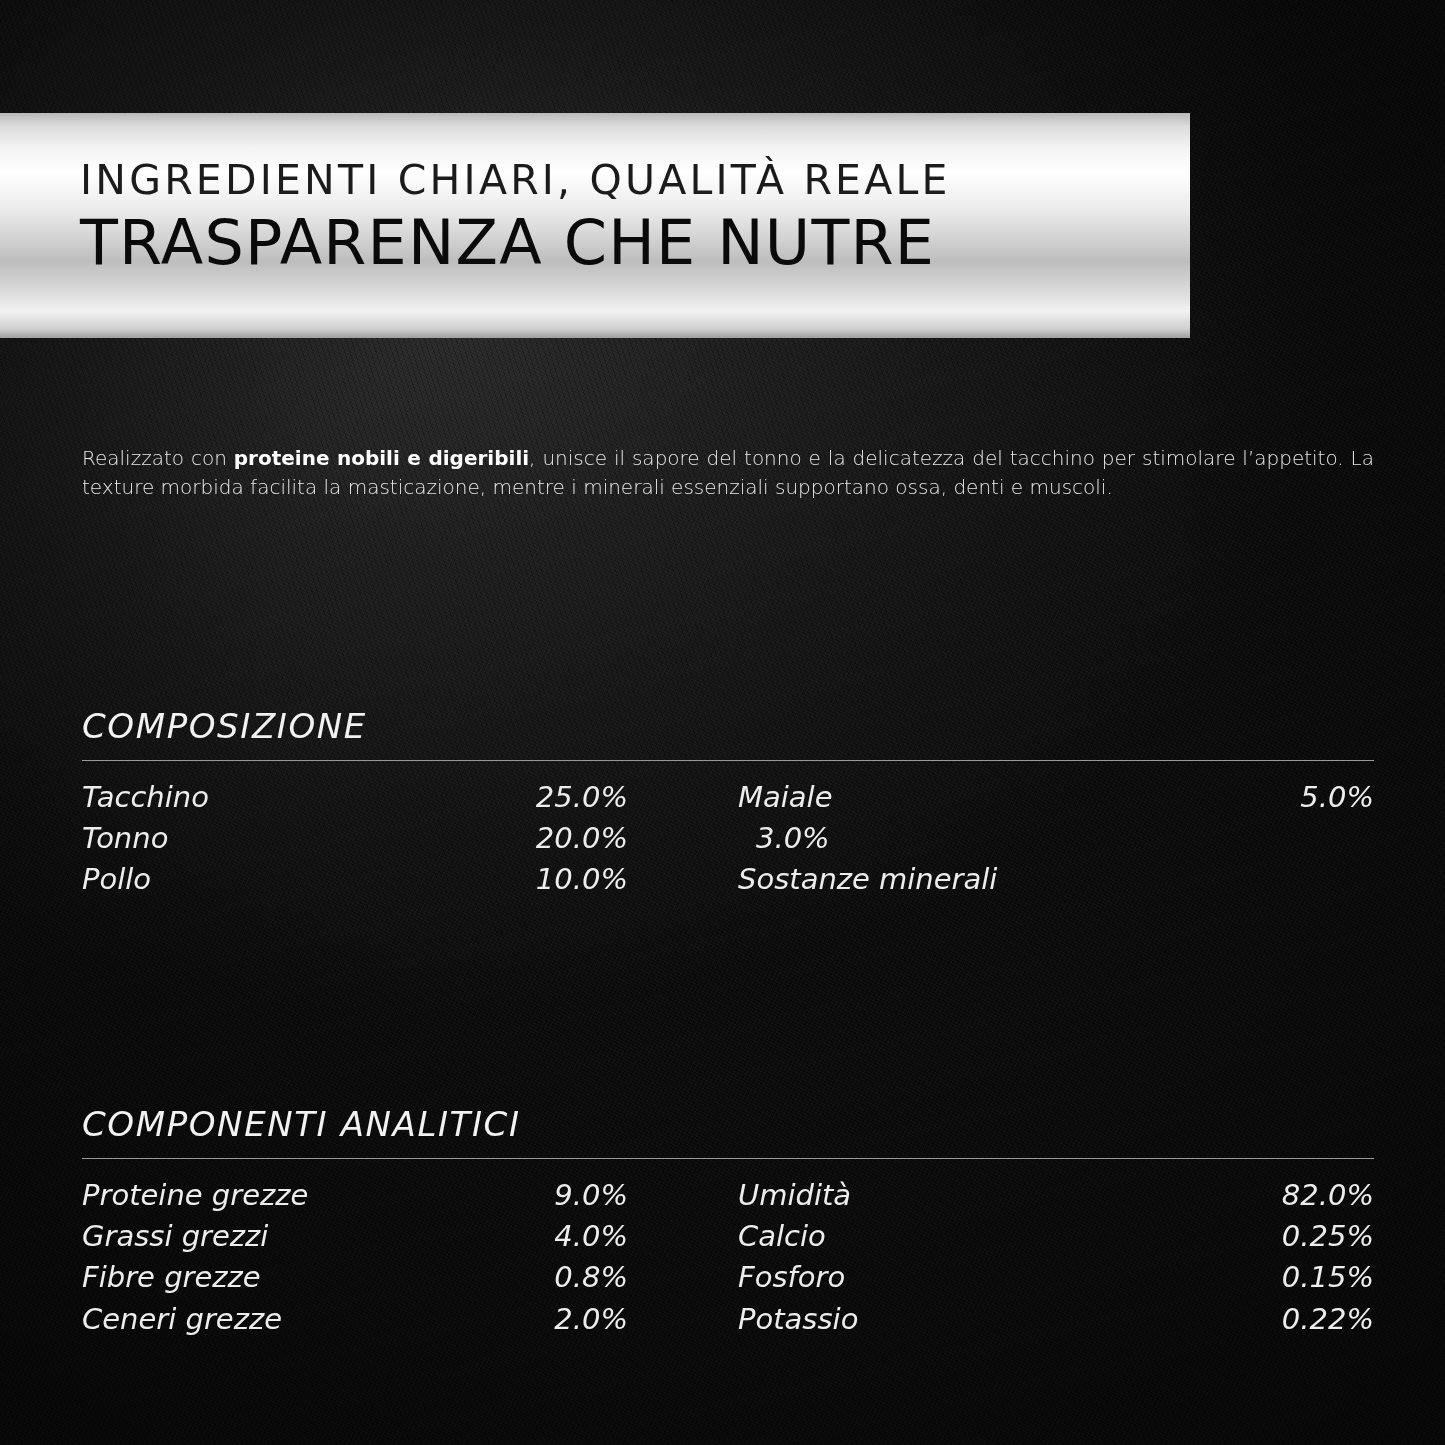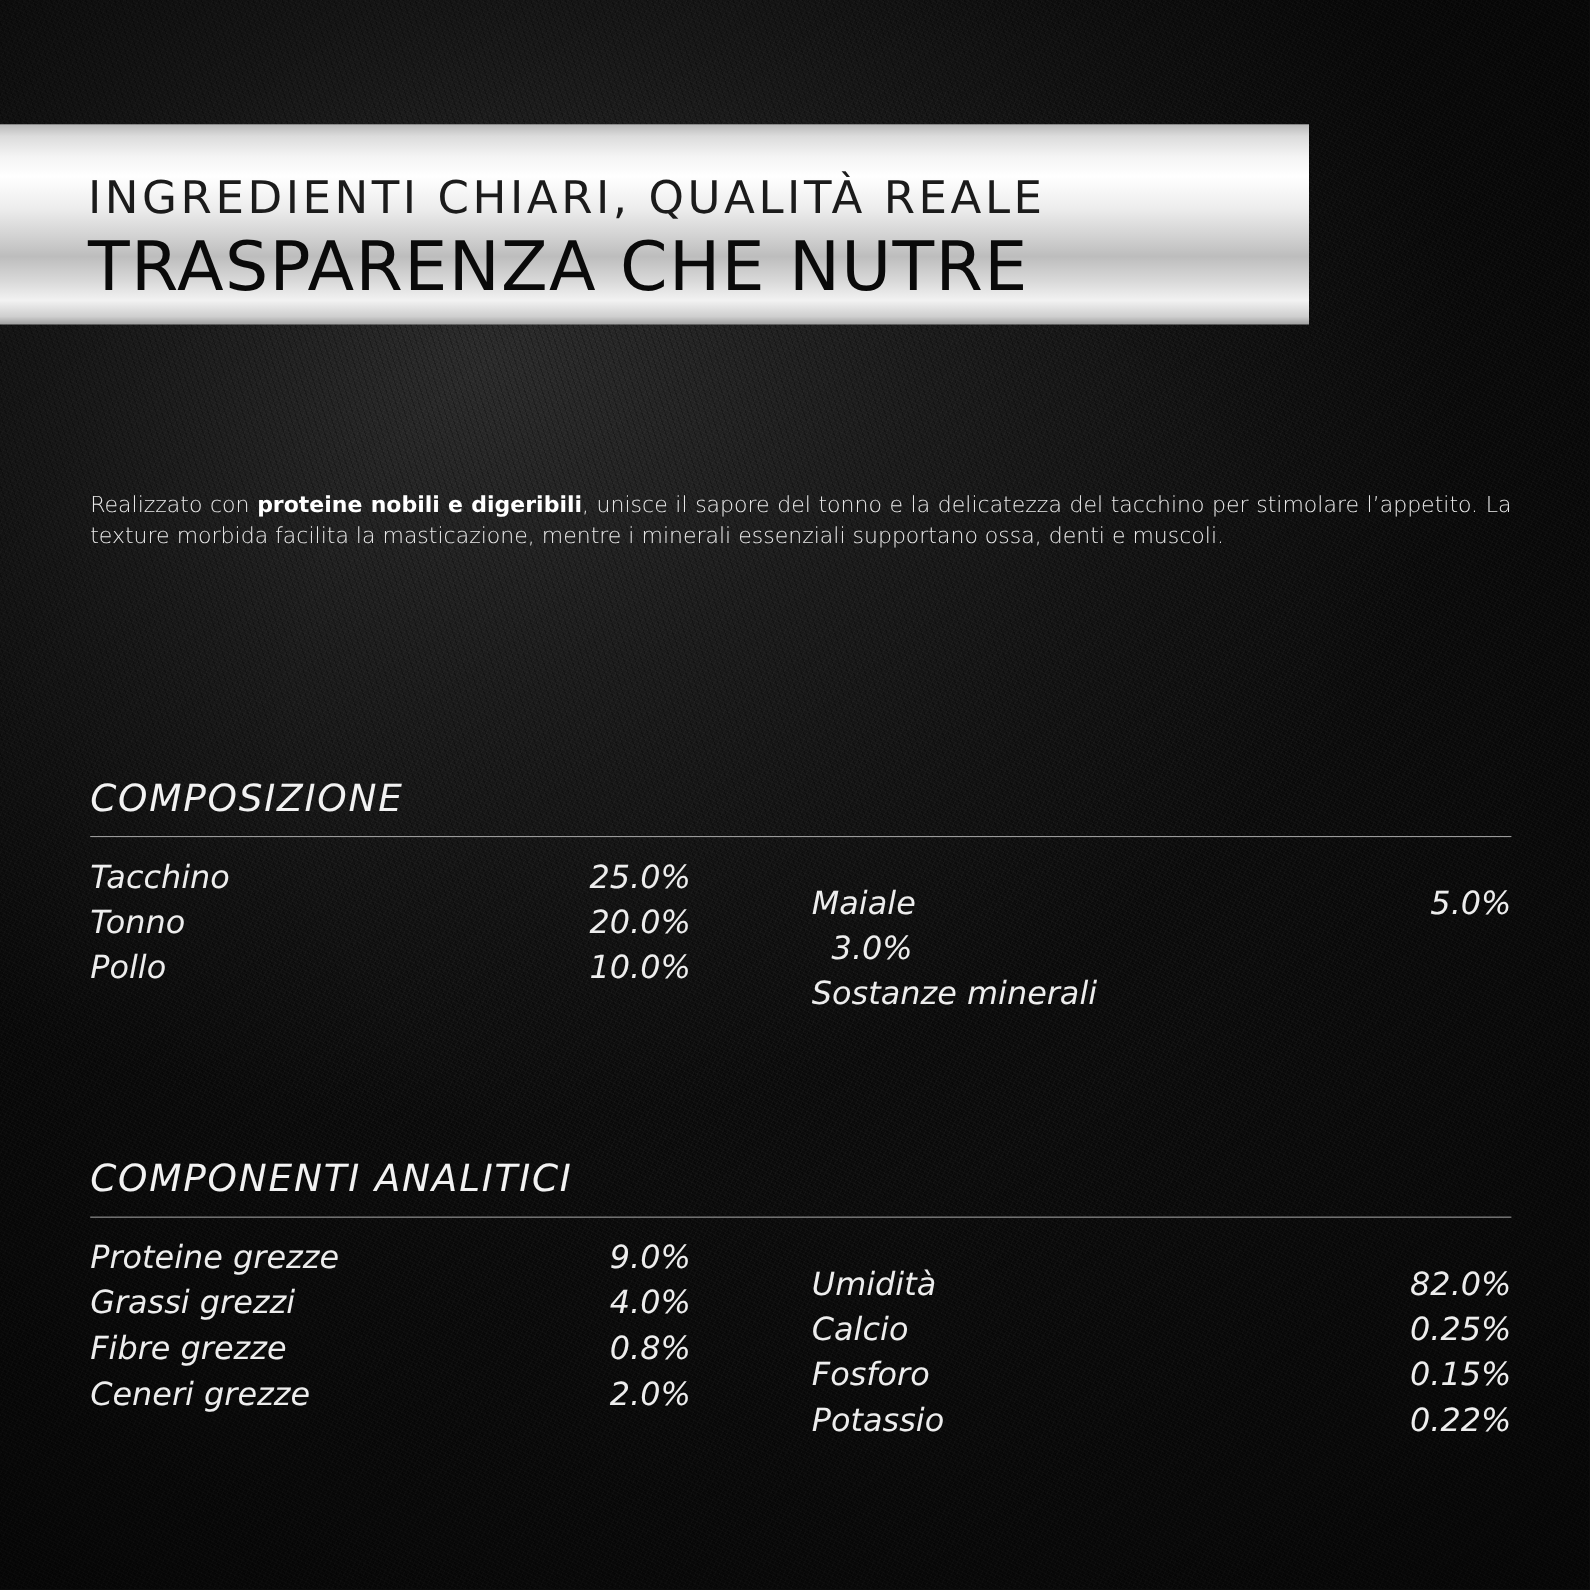--- a/index.html
+++ b/index.html
@@ -46,21 +46,21 @@
     position: relative;
     z-index: 3;
   }
 
   
   .banner {
     position: absolute;
     left: 0;
     top: 113px;
     width: 1190px;
-    height: 182px;
+    height: 225px;
     background: linear-gradient(180deg,
       #b9b9b9 0%,
       #dcdcdc 6%,
       #f4f4f4 16%,
       #ffffff 26%,
       #ededed 42%,
       #d2d2d2 56%,
       #bdbdbd 66%,
       #d8d8d8 78%,
       #f2f2f2 88%,
@@ -132,37 +132,37 @@
   }
   .cols {
     display: flex;
     width: 100%;
   }
   .col {
     width: 50%;
     box-sizing: border-box;
   }
   .col.left { padding-right: 100px; text-align: right; }
-  .col.right { padding-left: 10px; margin-top: 24px; }
+  .col.right { padding-left: 10px; }
   .row {
     display: flex;
     justify-content: space-between;
     align-items: baseline;
     font-size: 29px;
     line-height: 1.42;
     color: #ededed;
     font-weight: 300;
     white-space: nowrap;
   }
   .row .value {
     padding-left: 18px;
   }
 
   #sec-composizione { top: 706px; }
-  #sec-analitici { top: 1052px; }
+  #sec-analitici { top: 1104px; }
 </style>
 </head>
 <body>
 
 <div class="page">
   <div class="content">
 
     <div class="banner">
       <div class="banner-inner">
         <div class="banner-line1">INGREDIENTI CHIARI, QUALITÀ REALE</div>

